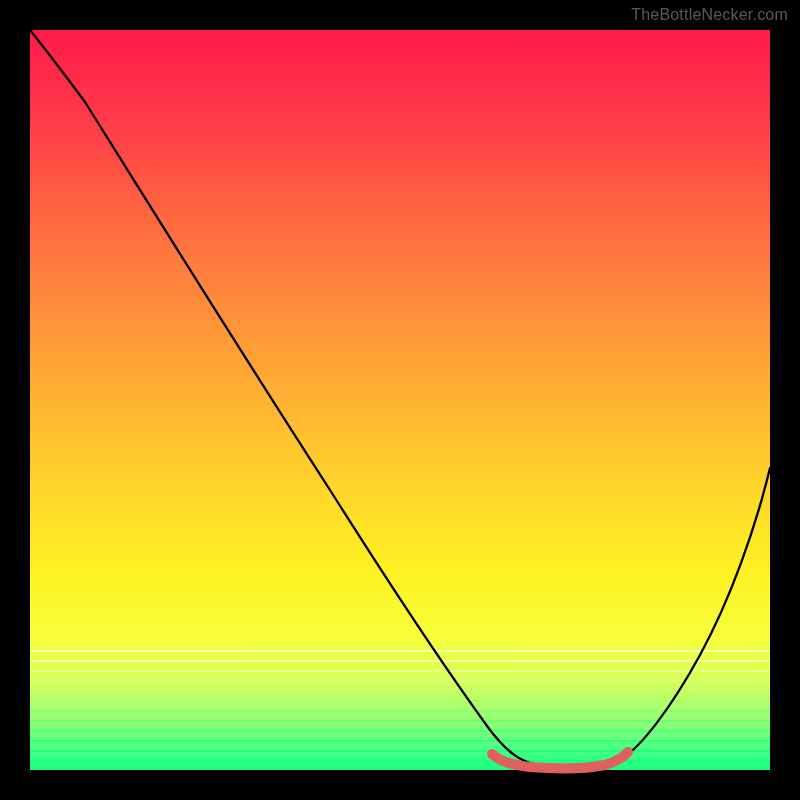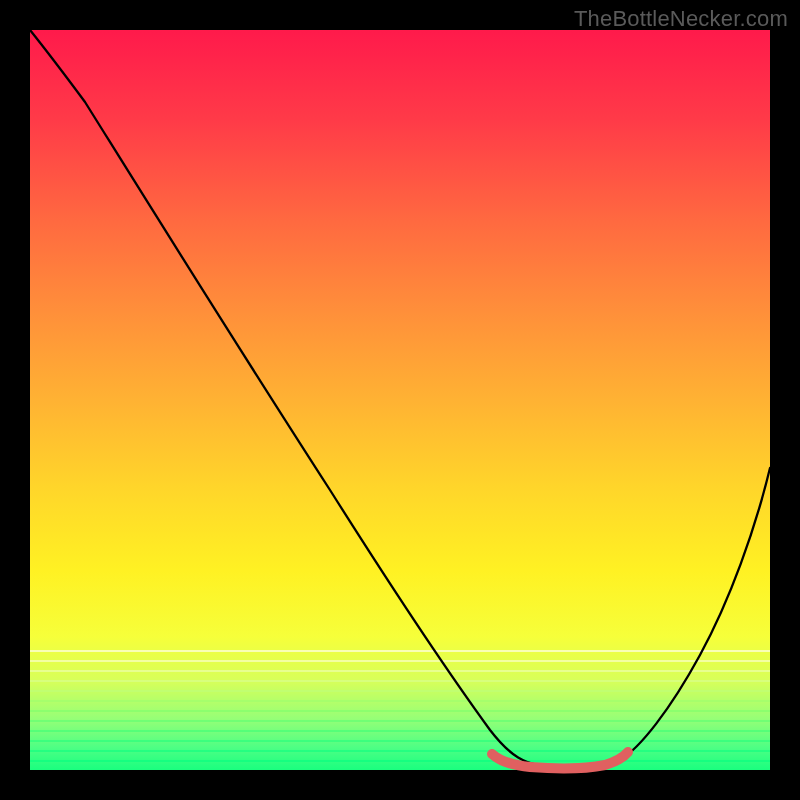--- a/index.html
+++ b/index.html
@@ -55,21 +55,21 @@
     position: absolute;
     inset: 0;
     width: 100%;
     height: 100%;
     overflow: visible;
   }
   .watermark {
     position: absolute;
     top: 6px;
     right: 12px;
-    font-size: 22px;
+    font-size: 16px;
     font-weight: 500;
     color: #5a5a5a;
     letter-spacing: 0.2px;
     user-select: none;
   }
 </style>
 </head>
 <body>
 
 <div class="frame">

